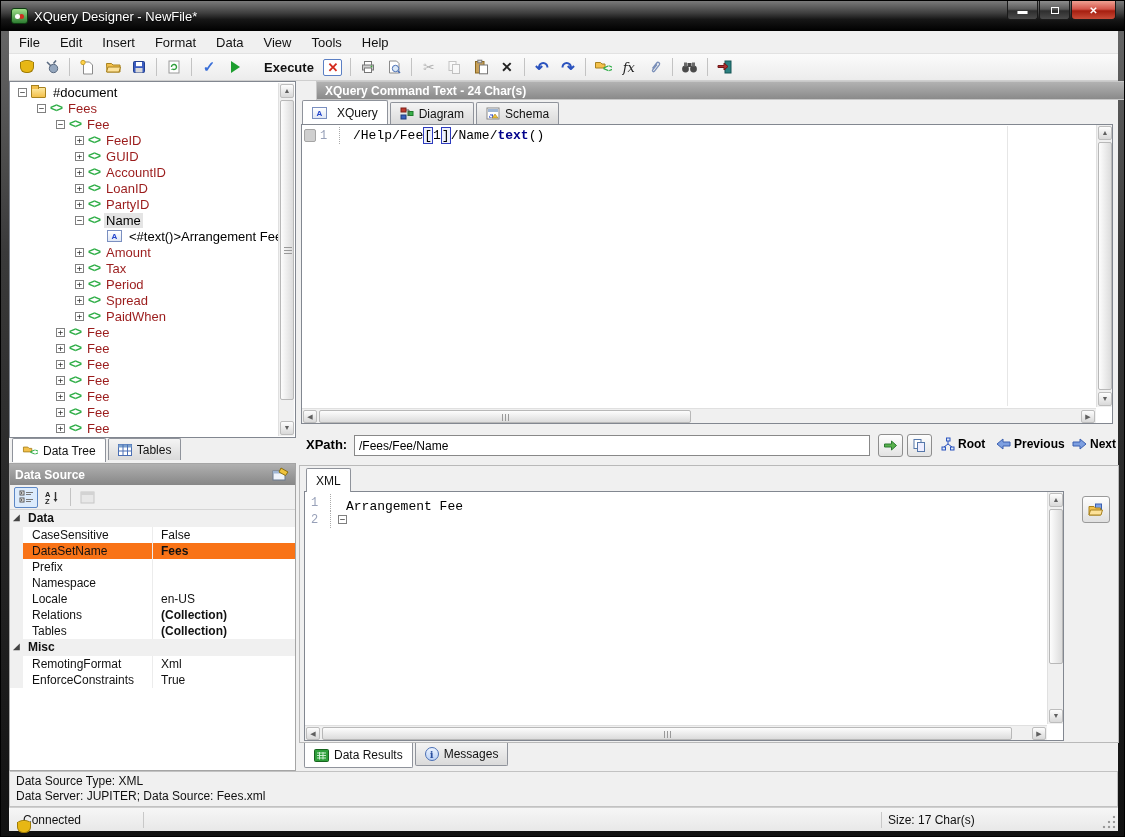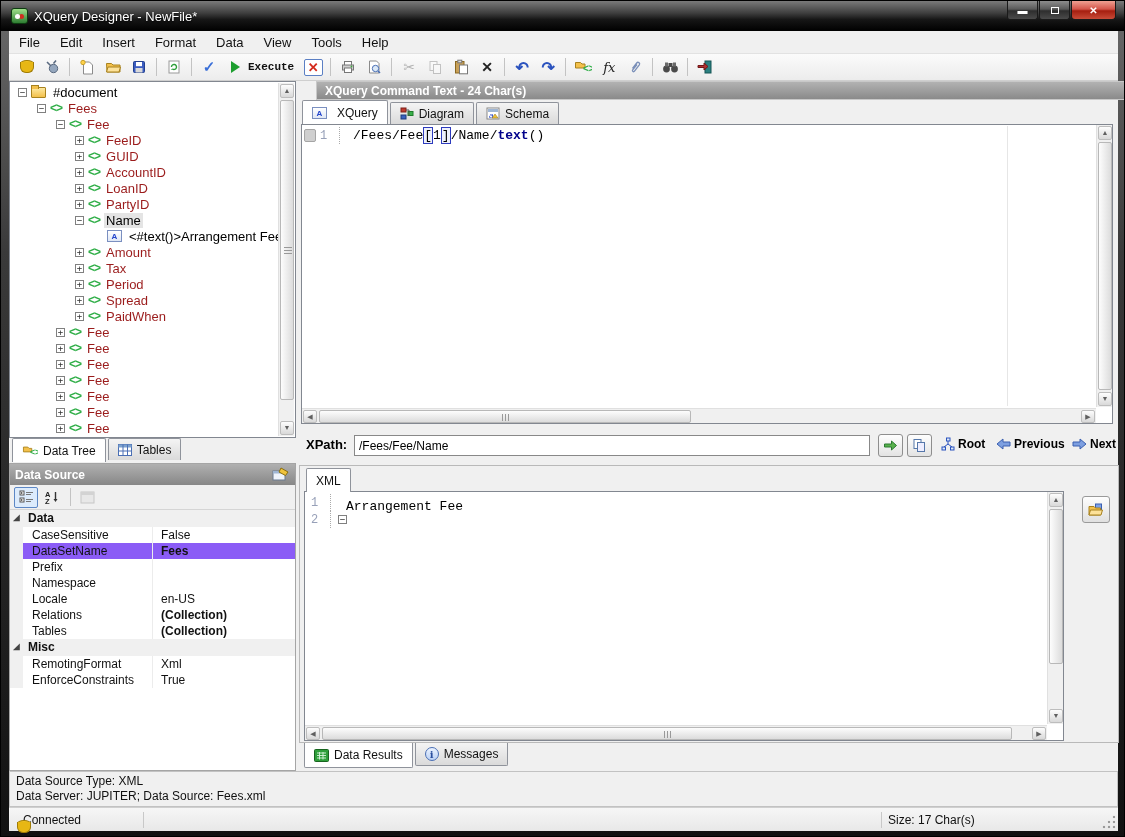--- a/index.html
+++ b/index.html
@@ -25,21 +25,21 @@
 
   
   .menubar{left:8px;top:30px;width:1109px;height:23px;background:#f0f0f0;display:flex;align-items:center;
     font-size:13px;color:#111;border-bottom:1px solid #e2e2e2;}
   .menu-item{padding:3px 10px;cursor:default;}
   .toolbar{left:8px;top:53px;width:1109px;height:27px;background:linear-gradient(#fbfbfb,#ececec);
     display:flex;align-items:center;padding-left:4px;border-bottom:1px solid #cfcfcf;}
   .tbtn{width:24px;height:23px;display:flex;align-items:center;justify-content:center;margin:0 1px;}
   .tbtn.disabled{opacity:.45;filter:grayscale(1);}
   .tsep{width:1px;height:18px;background:#c3c3c3;margin:0 4px;}
-  .exec-label{font-weight:bold;font-size:11px;margin:0 6px 0 0;color:#111;font-family:Liberation Mono, monospace;}
+  .exec-label{font-weight:bold;font-size:13px;margin:0 6px 0 16px;color:#111;}
   .glyph-check{color:#3a6fd8;font-weight:bold;font-size:15px;}
   .glyph-x-red{color:#d42a1c;font-weight:bold;font-size:13px;border:1px solid #5b7fc4;border-radius:2px;padding:0 3px;background:#fff;}
   .glyph-x{color:#222;font-weight:bold;font-size:14px;}
   .glyph-undo{color:#2a52be;font-size:16px;font-weight:bold;}
   .glyph-fx{font-family:"DejaVu Serif",serif;font-style:italic;font-size:13px;color:#222;}
   .glyph-scissors{font-size:14px;color:#666;}
   .play-tri{width:0;height:0;border-left:9px solid var(--execute-green,#1d9e2f);border-top:6px solid transparent;border-bottom:6px solid transparent;}
 
   
   .main{left:8px;top:80px;width:1109px;height:690px;background:#f0f0f0;}
@@ -94,21 +94,21 @@
   .dsbtn.selected{border:1px solid #5c87c5;background:#dcebfc;border-radius:2px;}
   .dsbtn.disabled{opacity:.4;filter:grayscale(1);}
   .pg{font-size:12px;color:#111;}
   .pg-row{display:flex;height:16px;align-items:center;}
   .pg-row .gut{width:13px;height:100%;background:#f0f0f0;flex:none;text-align:center;font-size:8px;color:#444;line-height:16px;}
   .pg-row.cat{background:#f0f0f0;font-weight:bold;height:17px;}
   .pg-row .nm{width:130px;padding-left:9px;border-right:1px solid #ececec;height:100%;line-height:16px;white-space:nowrap;overflow:hidden;}
   .pg-row.cat .nm{border-right:none;padding-left:5px;}
   .pg-row .vl{flex:1;padding-left:8px;line-height:16px;white-space:nowrap;}
   .pg-row .vl.b{font-weight:bold;}
-  .pg-row.hl{background:#8b5cf6;}
+  .pg-row.hl{background:#f97316;}
 
   
   .r-header{left:287px;top:0;width:822px;height:19px;background:linear-gradient(#b2b2b2,#8a8a8a);color:var(--header-text,#fff);
     font-size:12px;font-weight:bold;display:flex;align-items:center;padding-left:8px;border:1px solid #c8c8c8;margin-left:20px;}
   .r-tabs{left:287px;top:19px;width:822px;height:24px;padding-left:6px;display:flex;align-items:flex-end;}
   .editor{left:292px;top:43px;width:812px;height:300px;background:#fff;border:1px solid #828790;}
   .ed-line{display:flex;height:17px;align-items:center;font-family:"Liberation Mono","DejaVu Sans Mono",monospace;font-size:13px;}
   .ed-gut-ico{width:16px;height:100%;flex:none;position:relative;}
   .ed-num{width:18px;flex:none;color:#97a0b8;font-size:12px;text-align:left;padding-left:2px;font-family:"Liberation Mono",monospace;}
   .ed-dots{width:6px;height:100%;border-left:1px dotted #aaa;flex:none;margin-left:3px;}
@@ -580,21 +580,21 @@
     </div>
 
     <div class="abs editor">
       <div class="margin-line" style="left:705px;"></div>
       <div class="ed-line" style="margin-top:2px;">
         <span class="ed-gut-ico">
             <span class="gray-note"></span>
           </span>
         <span class="ed-num">1</span>
         <span class="ed-dots"></span>
-        <span id="codeline" style="padding-left:8px;"><span class="cp-plain">/Fees/Fee</span><span class="cp-bracket">[</span><span class="cp-plain">1</span><span class="cp-bracket">]</span><span class="cp-plain">/Name/</span><span class="cp-keyword">text</span><span class="cp-plain">()</span></span>
+        <span id="codeline" style="padding-left:8px;"><span class="cp-plain">/Help/Fee</span><span class="cp-bracket">[</span><span class="cp-plain">1</span><span class="cp-bracket">]</span><span class="cp-plain">/Name/</span><span class="cp-keyword">text</span><span class="cp-plain">()</span></span>
       </div>
       <div class="sb-v" style="right:0;top:0;bottom:16px;">
         <div class="sb-btn" style="top:1px;">▲</div>
         <div class="sb-thumb-v" style="top:17px;bottom:17px;"></div>
         <div class="sb-btn" style="bottom:1px;top:auto;">▼</div>
       </div>
       <div class="sb-h" style="left:0;right:16px;bottom:0;">
         <div class="sb-btn-h" style="left:1px;">◀</div>
         <div class="sb-thumb-h" style="left:17px;width:372px;">
           <span class="grip-v" style="left:182px;"></span>

